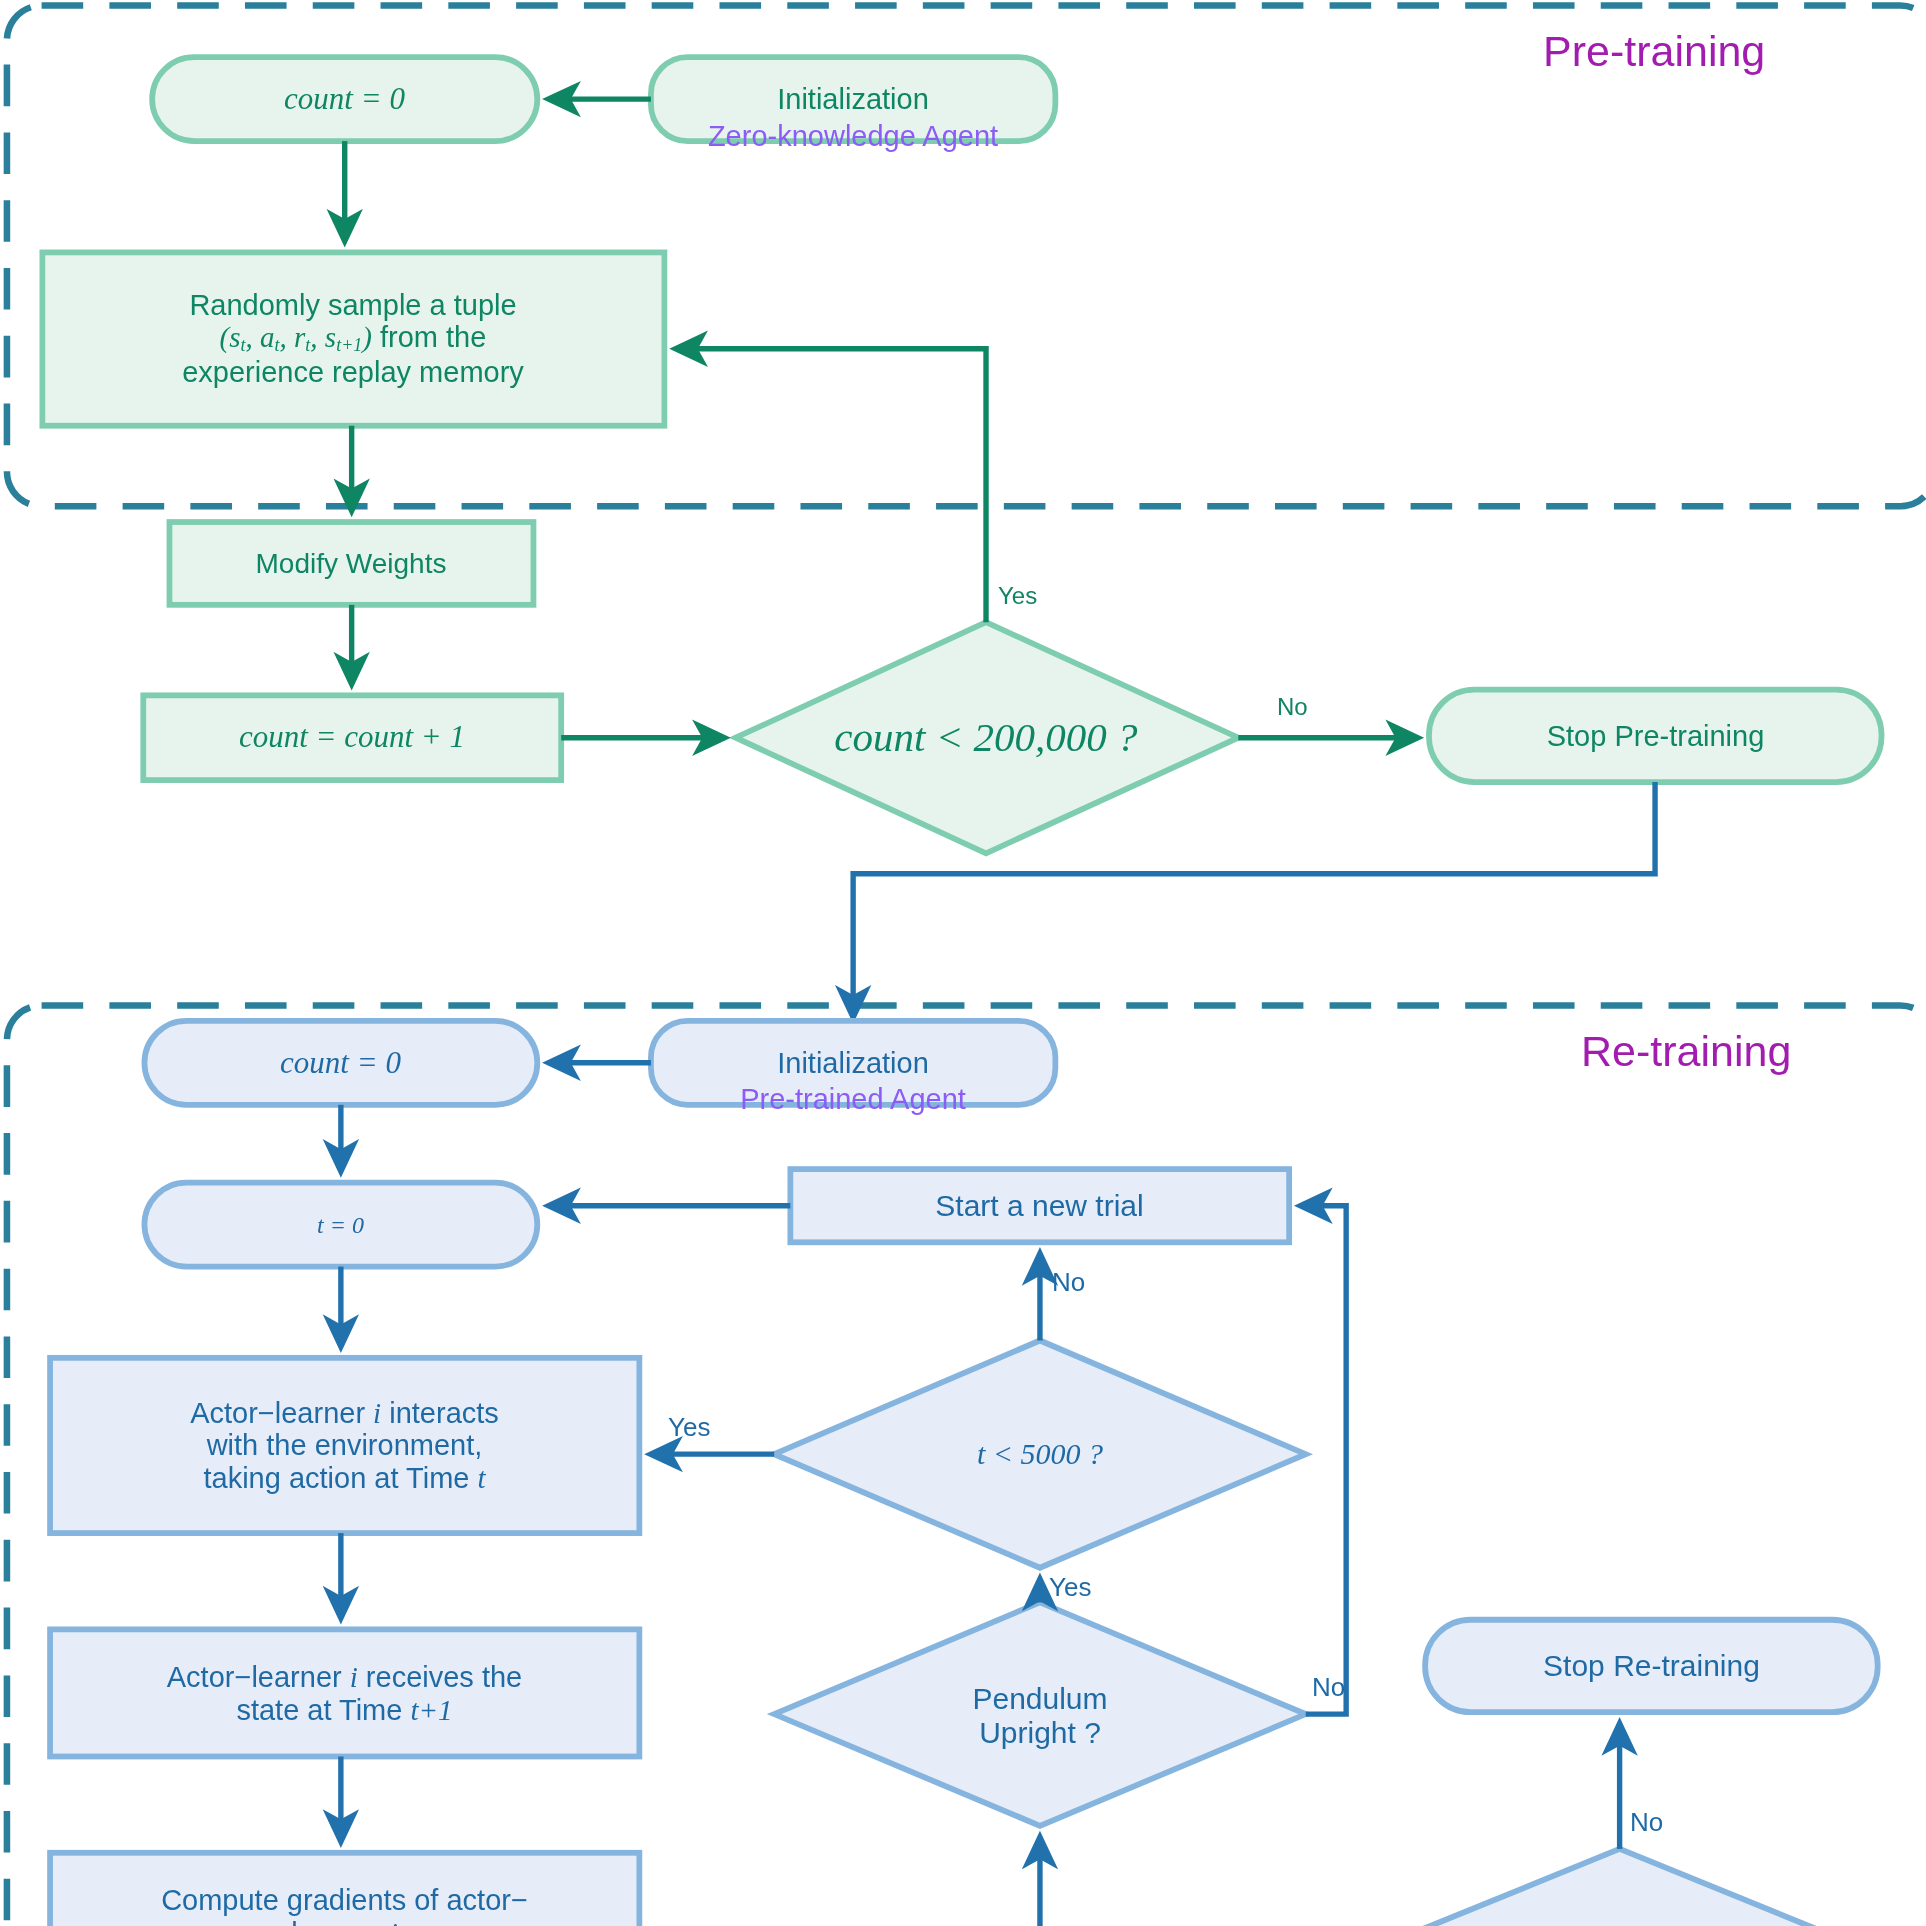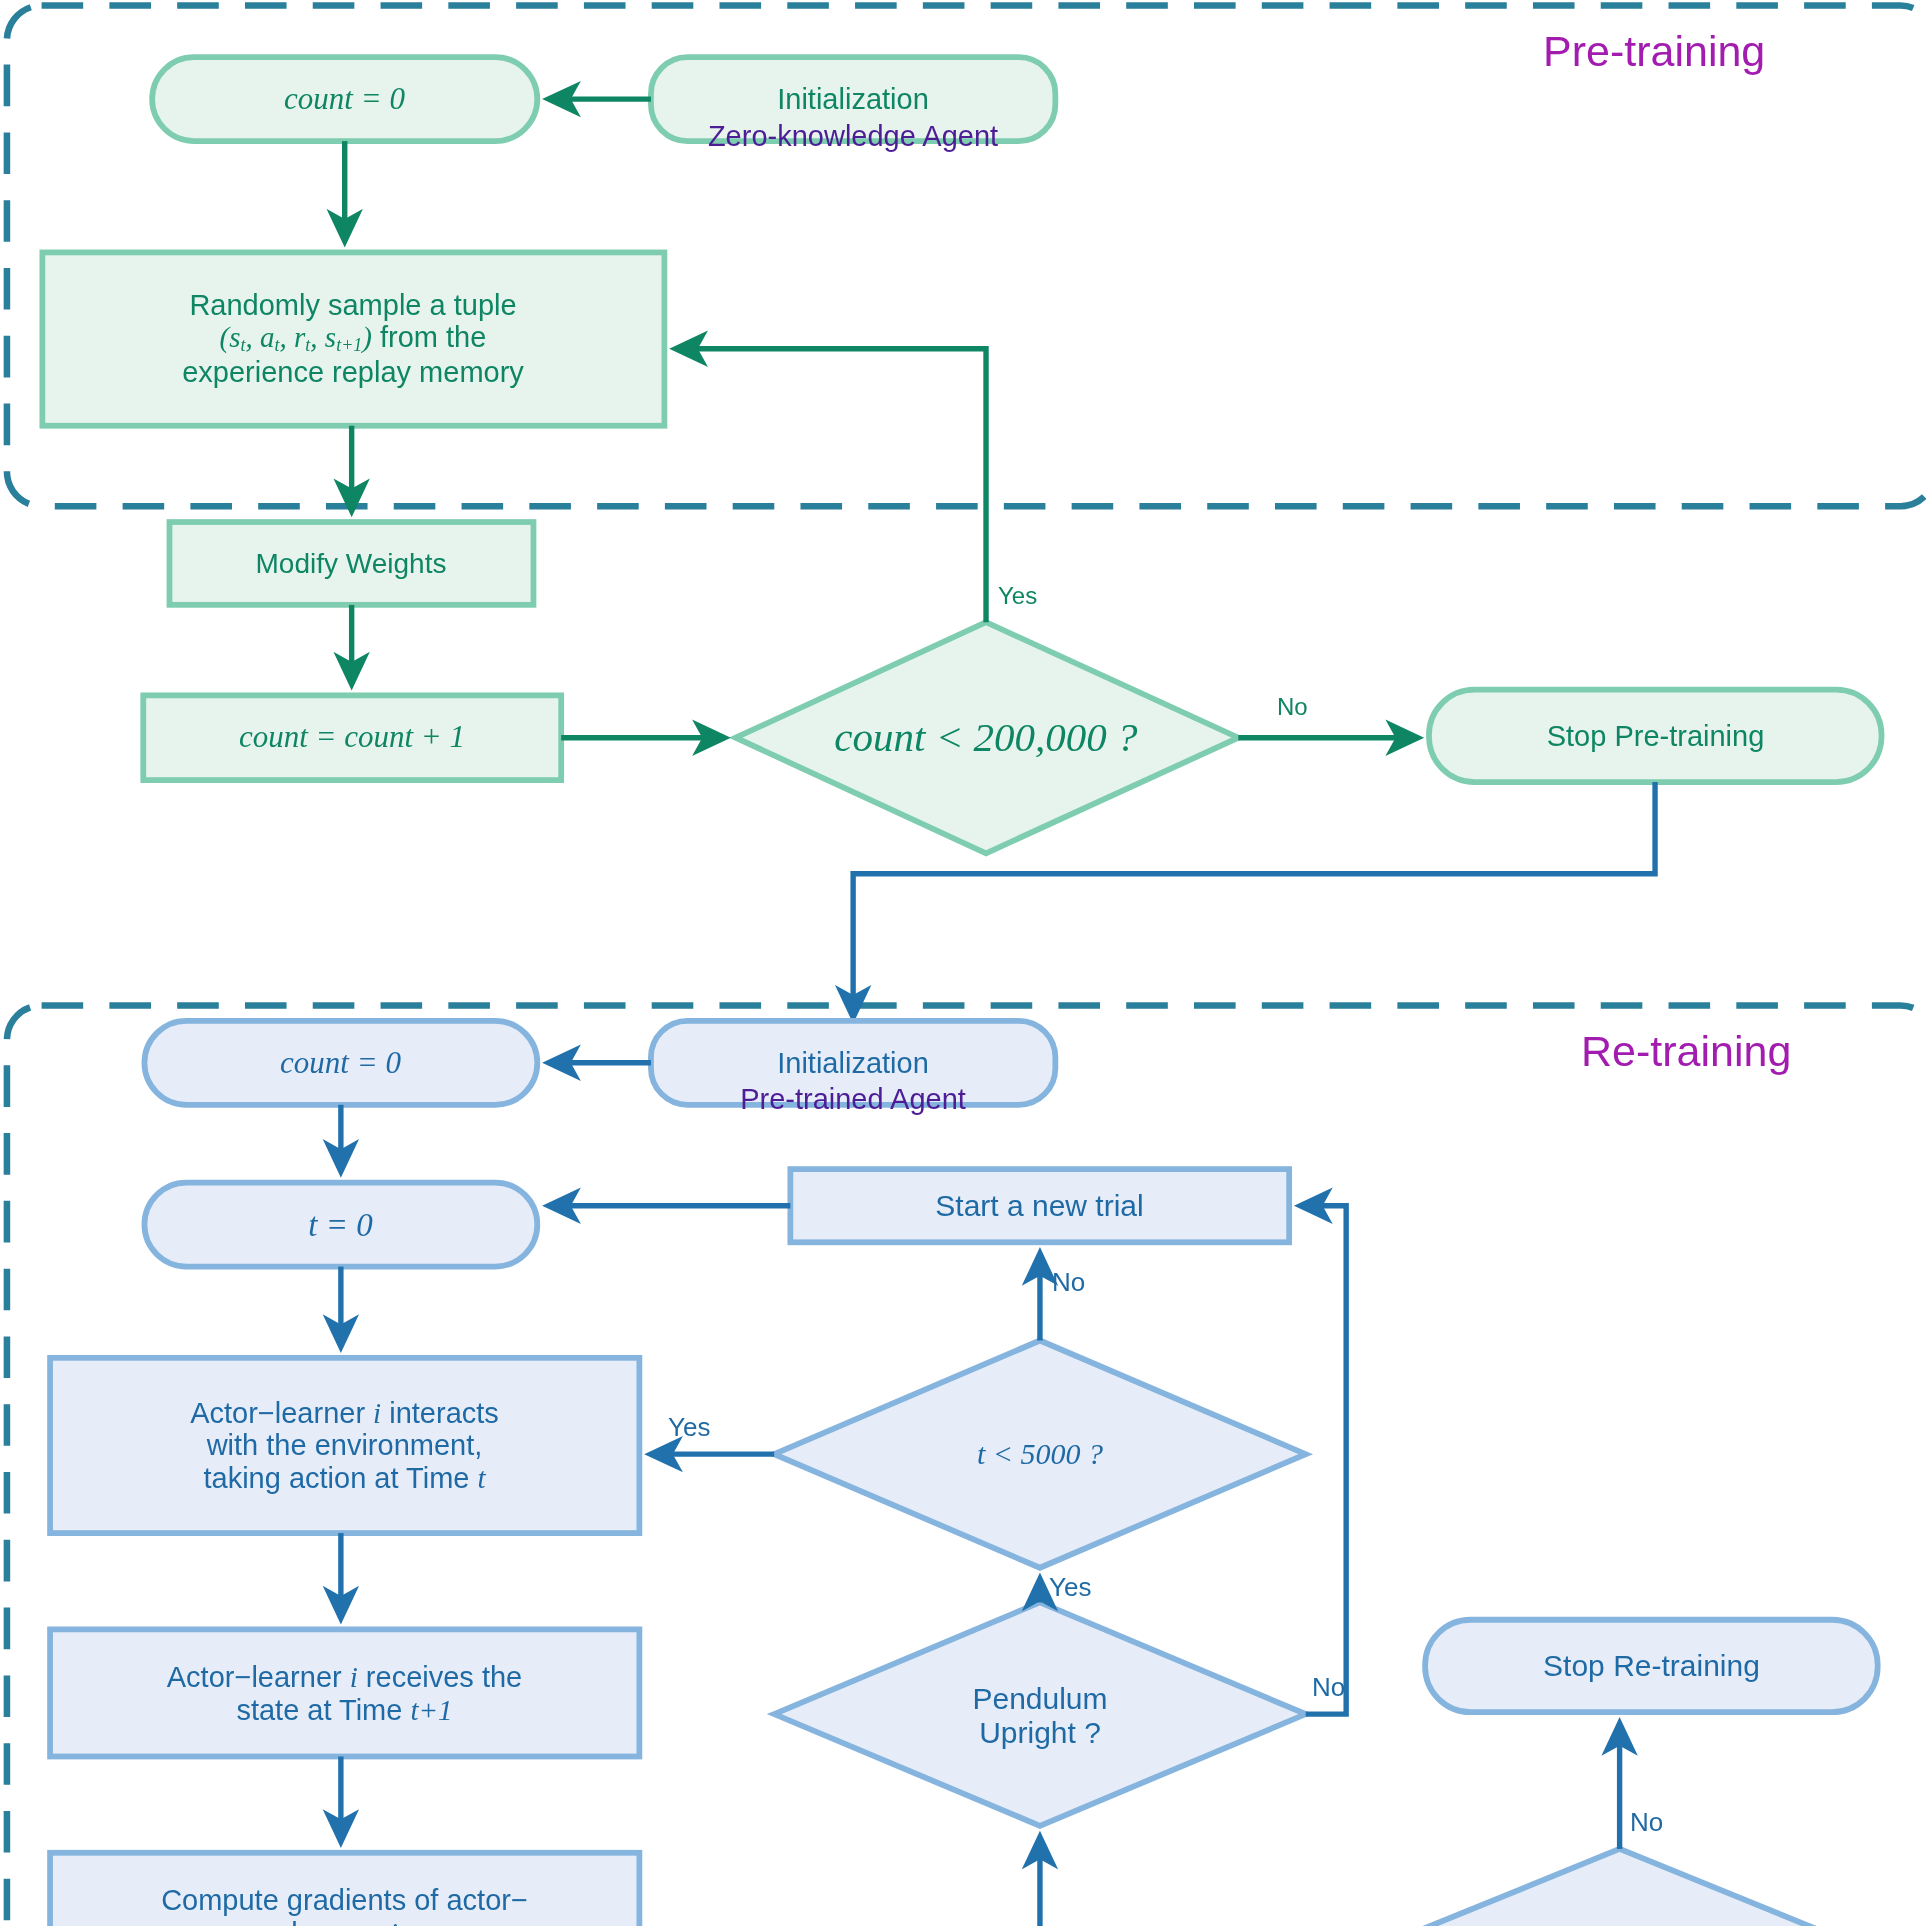--- a/index.html
+++ b/index.html
@@ -13,21 +13,21 @@
     display:flex;align-items:center;justify-content:center;
     text-align:center;
     line-height:1.12;
     pointer-events:none;
     font-family:"Liberation Sans",sans-serif;
   }
   .nodetext > span{display:block;width:100%;}
   .green{color:#0e8563;}
   .blue{color:#1f6aa5;}
   .dk-blue-title{color:#a21caf;}
-  .black{color:#4c1d95;}
+  .black{color:#8b5cf6;}
   .ital{font-family:"Liberation Serif",serif;font-style:italic;}
   .edgelabel{position:absolute;font-size:24px;}
   .sectiontitle{position:absolute;font-size:43px;font-weight:400;}
   .sub{font-size:0.62em;vertical-align:-0.25em;}
 </style>
 </head>
 <body>
 
 <div id="stage">
 
@@ -178,21 +178,21 @@
     <span>count = 0</span>
   </div>
 
   <div class="nodetext blue" style="left:651px;top:1021px;width:404px;height:84px;font-size:29px;">
     <span>Initialization</span>
   </div>
   <div class="nodetext black" style="left:616px;top:1082px;width:474px;height:35px;font-size:29px;">
     <span>Pre-trained Agent</span>
   </div>
 
-  <div class="nodetext blue ital" style="left:144px;top:1183px;width:393px;height:84px;font-size:33px;">
+  <div class="nodetext blue ital" style="left:144px;top:1183px;width:393px;height:84px;font-size:24px;">
     <span>t = 0</span>
   </div>
 
   <div class="nodetext blue" style="left:790px;top:1169px;width:499px;height:73px;font-size:30px;">
     <span>Start a new trial</span>
   </div>
 
   <div class="nodetext blue" style="left:50px;top:1358px;width:589px;height:175px;font-size:29px;flex-direction:column;">
     <span>Actor−learner <span class="ital">i</span> interacts</span>
     <span>with the environment,</span>

